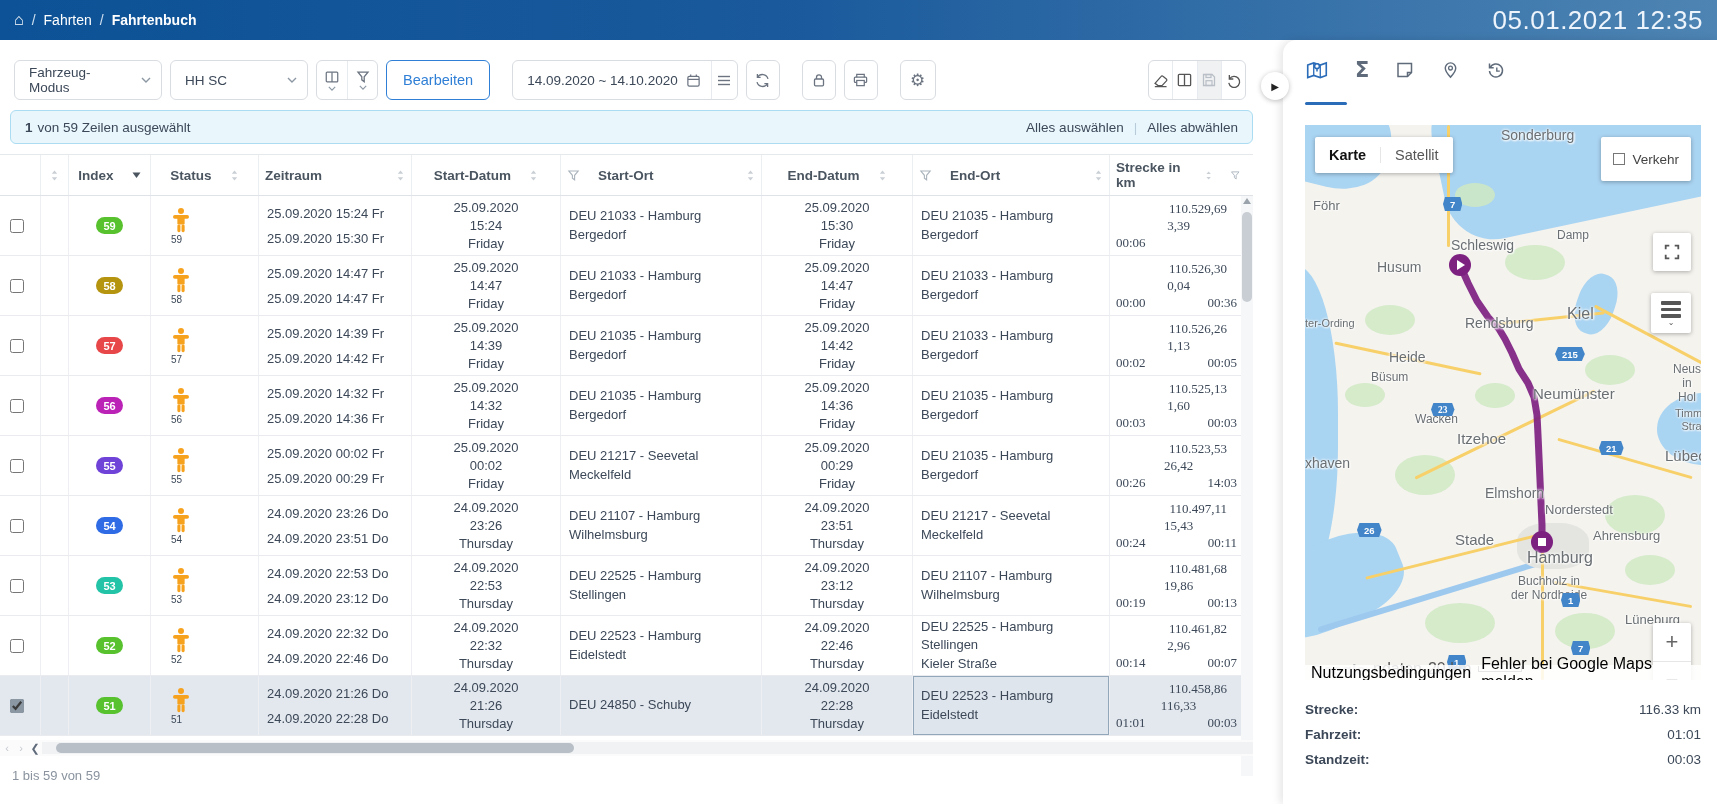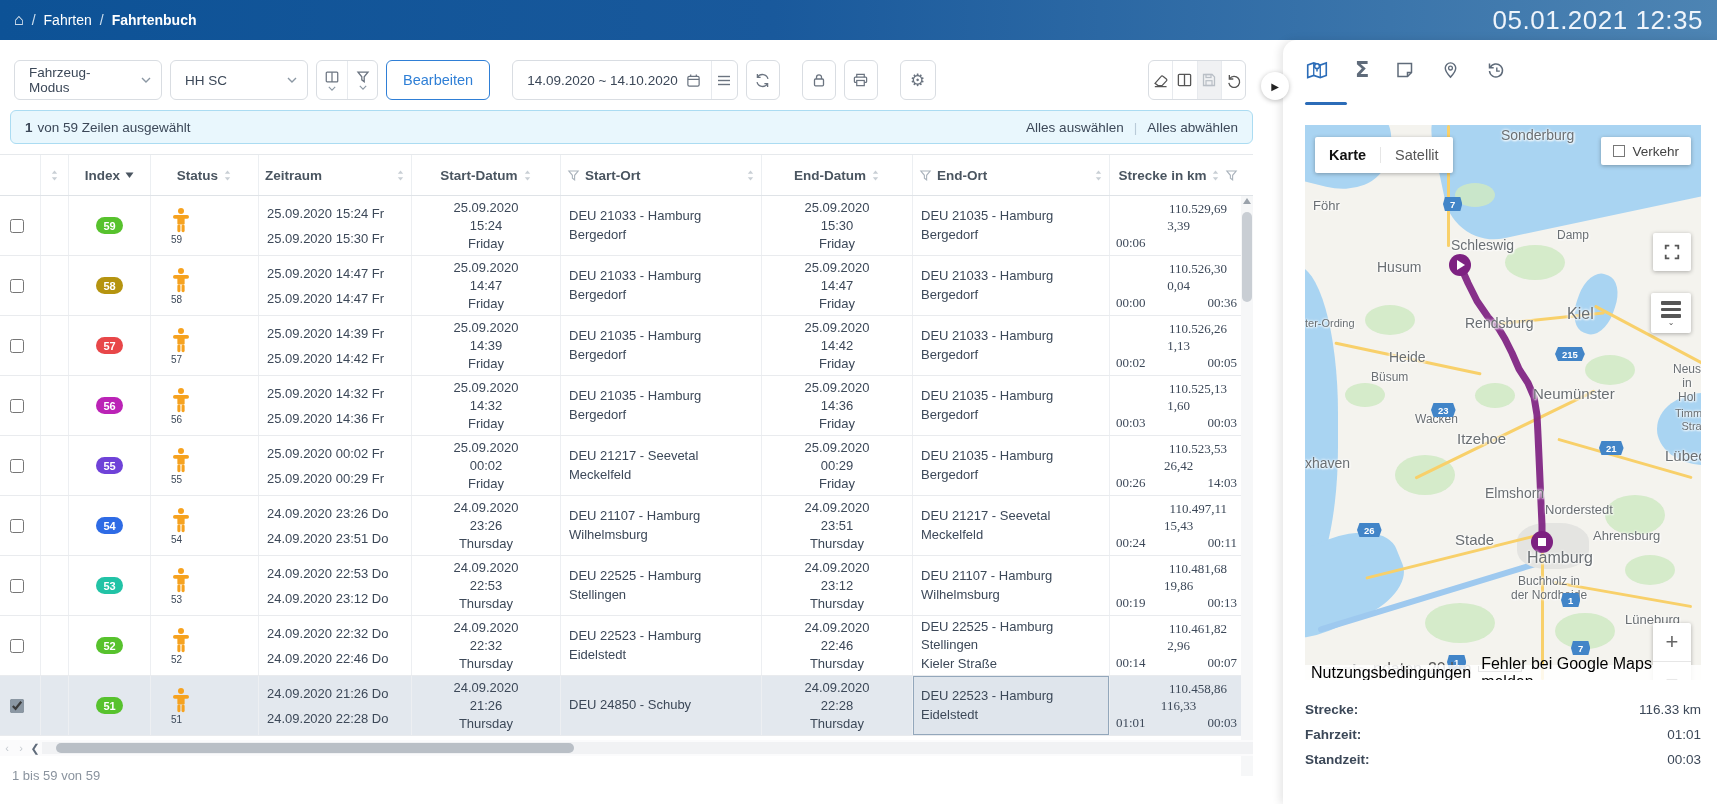--- a/index.html
+++ b/index.html
@@ -52,21 +52,21 @@
   .sel-links .vbar { color:#b9cbd8; }
 
   .collapse-handle { position:absolute; left:1261px; top:72px; width:28px; height:28px; background:#fff;
     border-radius:50%; box-shadow:0 1px 5px rgba(0,0,0,.25); display:flex; align-items:center; justify-content:center;
     z-index:30; font-size:10px; color:#222; cursor:pointer; }
 
   
   .tbl { position:absolute; left:0; top:114px; width:1253px; }
   .thead { display:flex; height:42px; border-top:1px solid #e6e9ec; border-bottom:1px solid #dfe3e7;
     font-size:13.5px; color:#4a5560; font-weight:bold; align-items:center; }
-  .thead .hc { height:100%; display:flex; align-items:center; gap:5px; padding:0 6px; border-right:1px solid #eceff2; }
+  .thead .hc { height:100%; display:flex; align-items:center; gap:18px; padding:0 6px; border-right:1px solid #eceff2; }
   .thead .hc.cent { justify-content:center; }
   .trow { display:flex; height:60px; border-bottom:1px solid #e9ebee; font-size:13px; color:#3c4858; background:#fff; }
   .trow.selected { background:#e3e8ee; }
   .trow .c { height:100%; border-right:1px solid #edeff2; display:flex; flex-direction:column; justify-content:center; padding:2px 8px; }
   .w-cb{width:41px}.w-sort{width:28px}.w-idx{width:82px}.w-st{width:108px}.w-zt{width:153px}
   .w-sd{width:149px}.w-so{width:201px}.w-ed{width:151px}.w-eo{width:197px}.w-km{width:137px}
   .c.cb { align-items:flex-start; justify-content:center; padding-left:10px; }
   .c.cb input { width:14px; height:14px; accent-color:#8b97a3; }
   .c.cidx { align-items:center; }
   .badge { min-width:27px; height:17px; border-radius:9px; color:#fff; font-size:11px; font-weight:bold;
@@ -118,21 +118,21 @@
   .marker { position:absolute; width:22px; height:22px; background:#7d2181; border-radius:50%;
     transform:translate(-11px,-11px); display:flex; align-items:center; justify-content:center; }
   .marker .tri { width:0; height:0; border-top:5px solid transparent; border-bottom:5px solid transparent;
     border-left:8px solid #fff; margin-left:2px; }
   .marker .sq { width:8px; height:8px; background:#fff; }
 
   .map-btn { position:absolute; background:#fff; box-shadow:0 1px 4px rgba(0,0,0,.3); border-radius:2px; }
   .karte-sat { left:10px; top:12px; height:36px; display:flex; align-items:center; font-size:14.5px; }
   .karte-sat .ks { padding:0 14px; cursor:pointer; color:#565656; }
   .karte-sat .ks.active { font-weight:bold; color:#111; }
-  .verkehr { right:10px; top:12px; height:28px; display:flex; align-items:center; gap:7px; padding:0 12px; font-size:13.5px; color:#444; cursor:pointer; }
+  .verkehr { right:10px; top:12px; height:44px; display:flex; align-items:center; gap:7px; padding:0 12px; font-size:13.5px; color:#444; cursor:pointer; }
   .verkehr .box { width:12px; height:12px; border:1.5px solid #777; background:#fff; }
   .fsbtn { right:10px; top:108px; width:38px; height:38px; display:flex; align-items:center; justify-content:center; cursor:pointer; }
   .lyrbtn { right:10px; top:168px; width:40px; height:40px; display:flex; flex-direction:column; align-items:center; justify-content:center; gap:3px; cursor:pointer; }
   .lyrbtn .bar { width:20px; height:3.5px; background:#565656; border-radius:1px; }
   .lyrbtn .chv { font-size:8px; color:#565656; line-height:4px; }
   .zoomctl { right:10px; top:498px; width:38px; height:76px; display:flex; flex-direction:column; cursor:pointer; }
   .zoomctl .z { flex:1; display:flex; align-items:center; justify-content:center; font-size:22px; color:#666; }
   .zoomctl .z + .z { border-top:1px solid #e6e6e6; }
   .glogo { position:absolute; left:6px; bottom:2px; font-size:15px; font-weight:bold; color:#b9b9b9;
     letter-spacing:.5px; text-shadow:0 0 2px #fff; }
@@ -950,21 +950,21 @@
           <span class="mlabel" style="left: 150px; top: 406px; font-size: 15px;">Stade</span>
           <span class="mlabel" style="left: 288px; top: 404px; font-size: 13px;">Ahrensburg</span>
           <span class="mlabel" style="left: 222px; top: 424px; font-size: 16px;">Hamburg</span>
           <span class="mlabel" style="left: 206px; top: 450px; font-size: 12px;">Buchholz in
 der Nordheide</span>
           <span class="mlabel" style="left: 320px; top: 488px; font-size: 13px;">Lüneburg</span>
         </div>
       <div id="map-badges">
           <span class="rbadge" style="left: 138px; top: 72px;">7</span>
           <span class="rbadge" style="left: 250px; top: 222px;">215</span>
-          <span class="rbadge" style="left: 126px; top: 278px;">23</span>
+          <span class="rbadge" style="left: 126px; top: 278px; font-family: Liberation Serif, serif;">23</span>
           <span class="rbadge" style="left: 294px; top: 316px;">21</span>
           <span class="rbadge" style="left: 52px; top: 398px;">26</span>
           <span class="rbadge" style="left: 256px; top: 468px;">1</span>
           <span class="rbadge" style="left: 266px; top: 516px;">7</span>
           <span class="rbadge" style="left: 142px; top: 530px;">1</span>
         </div>
 
       <div class="map-btn karte-sat">
         <div class="ks active">Karte</div>
         <div class="ks" style="border-left:1px solid #e6e6e6">Satellit</div>

